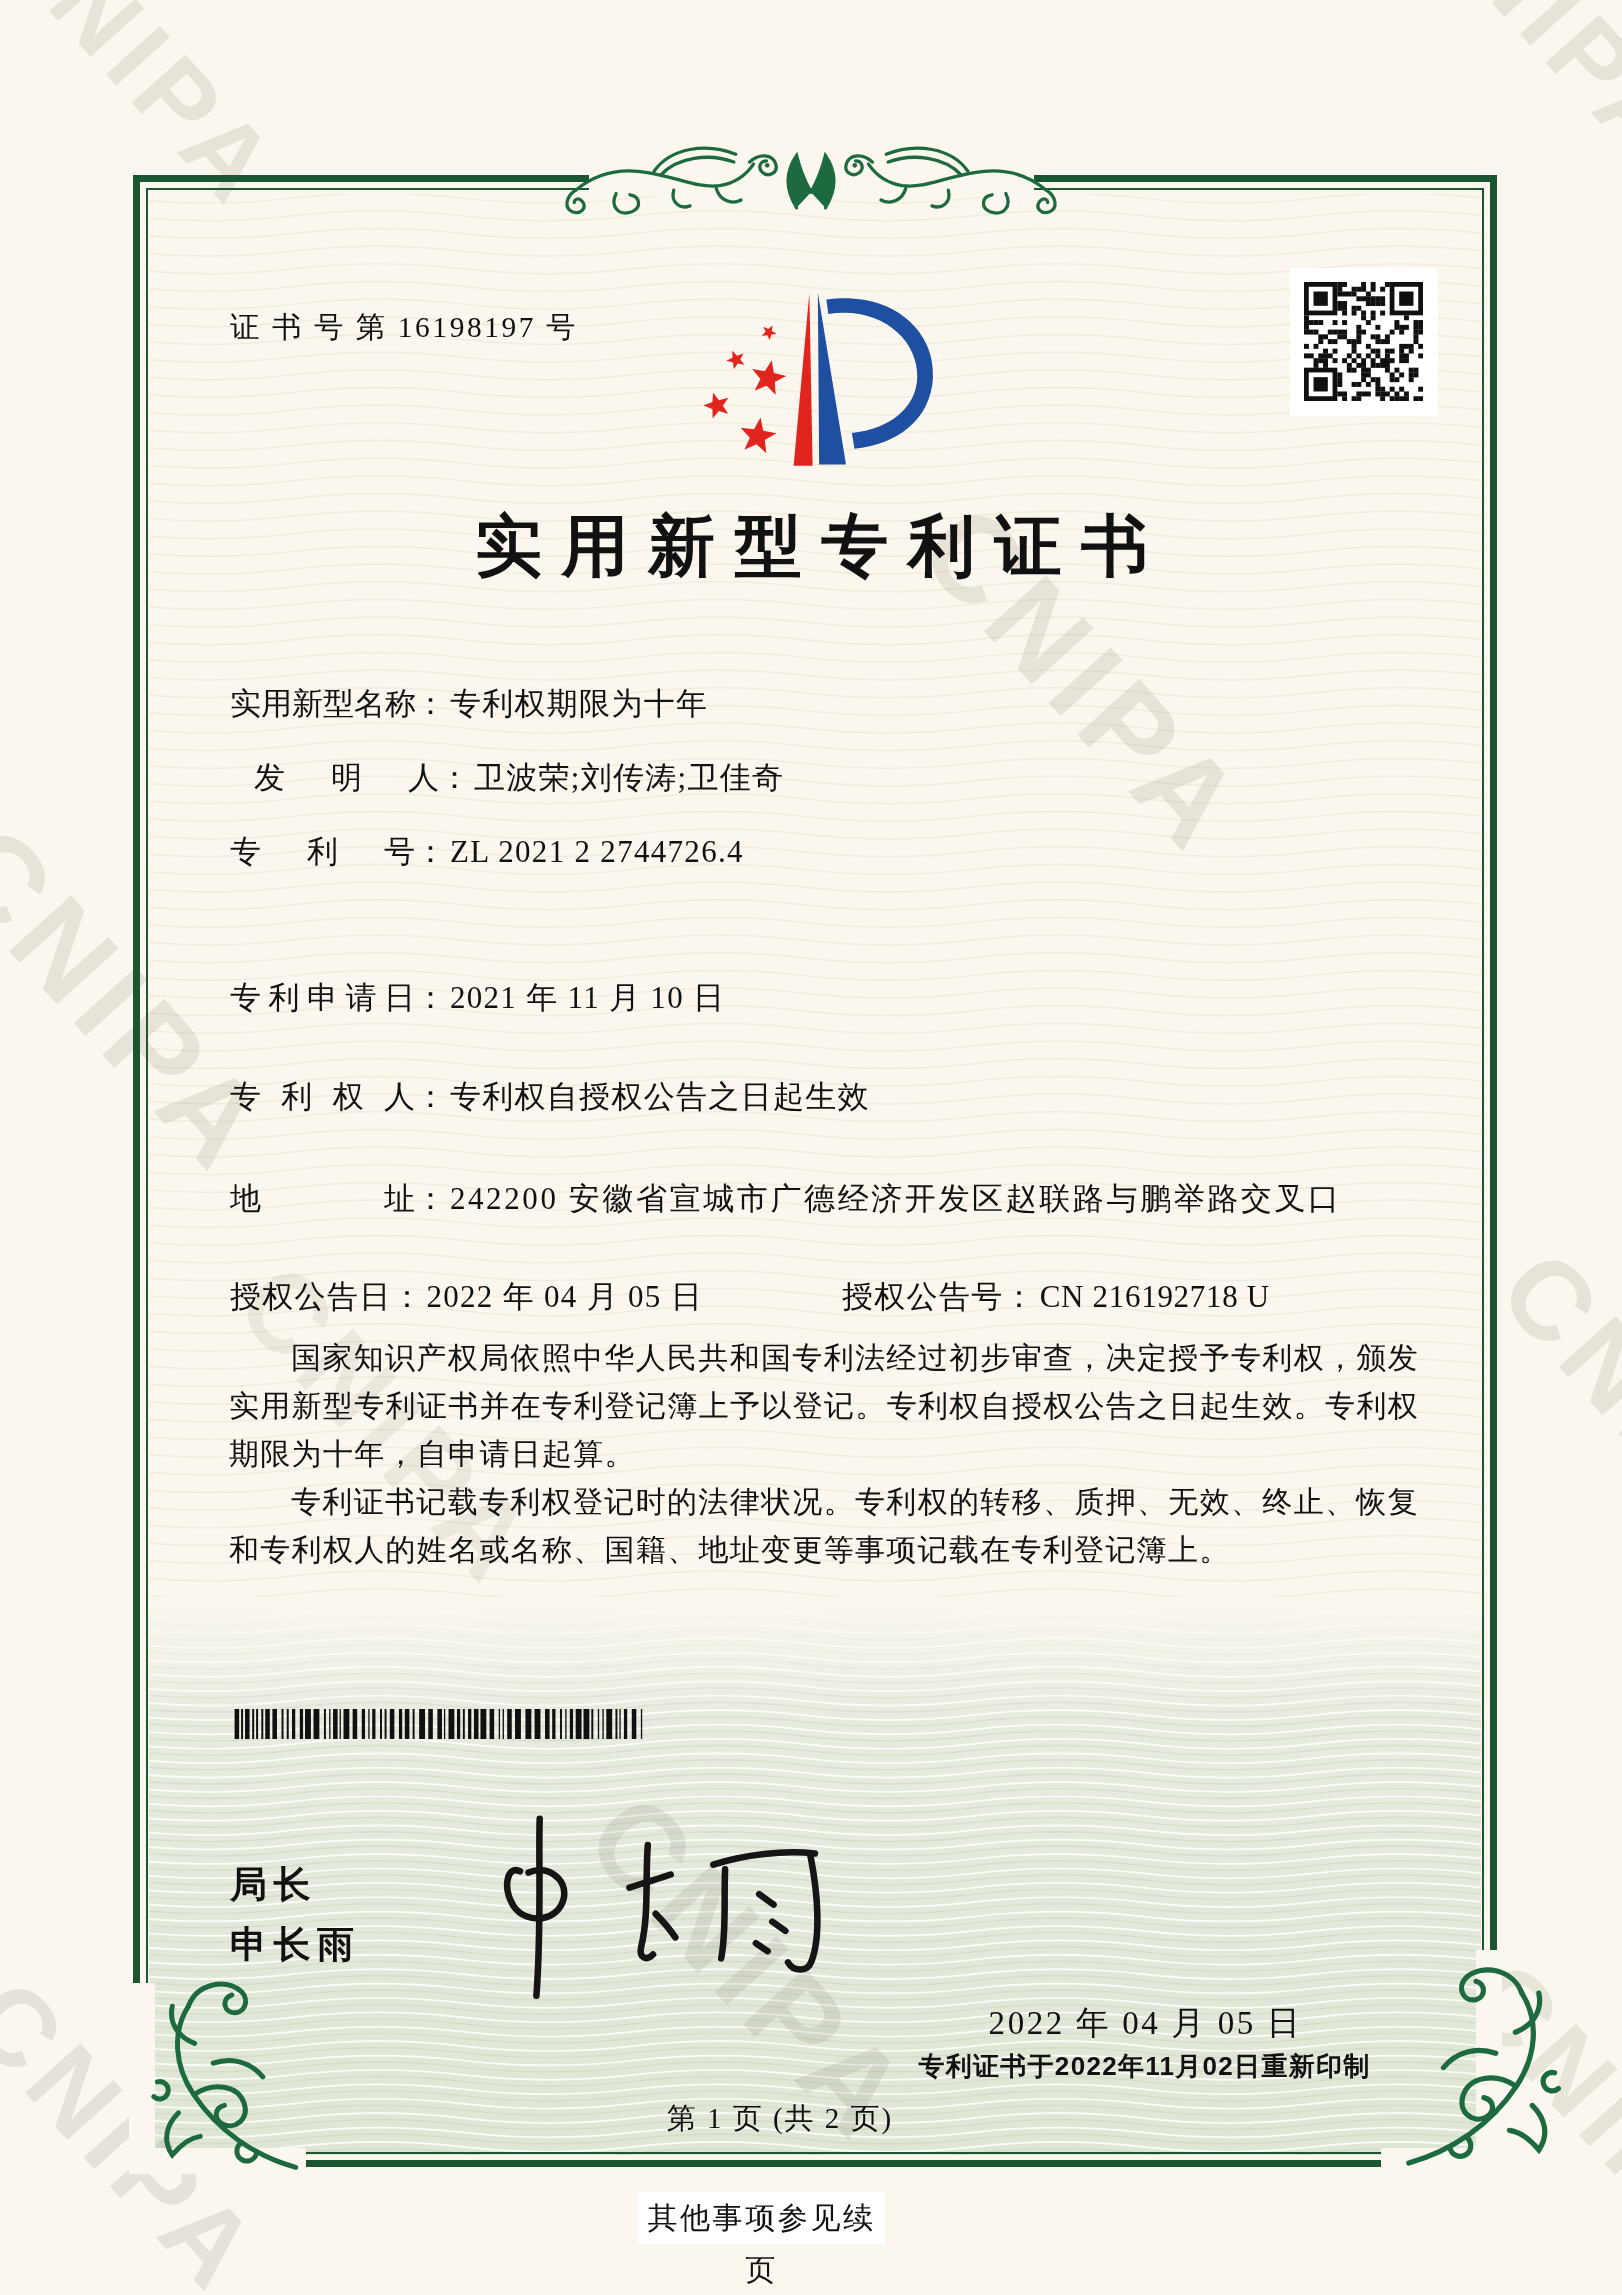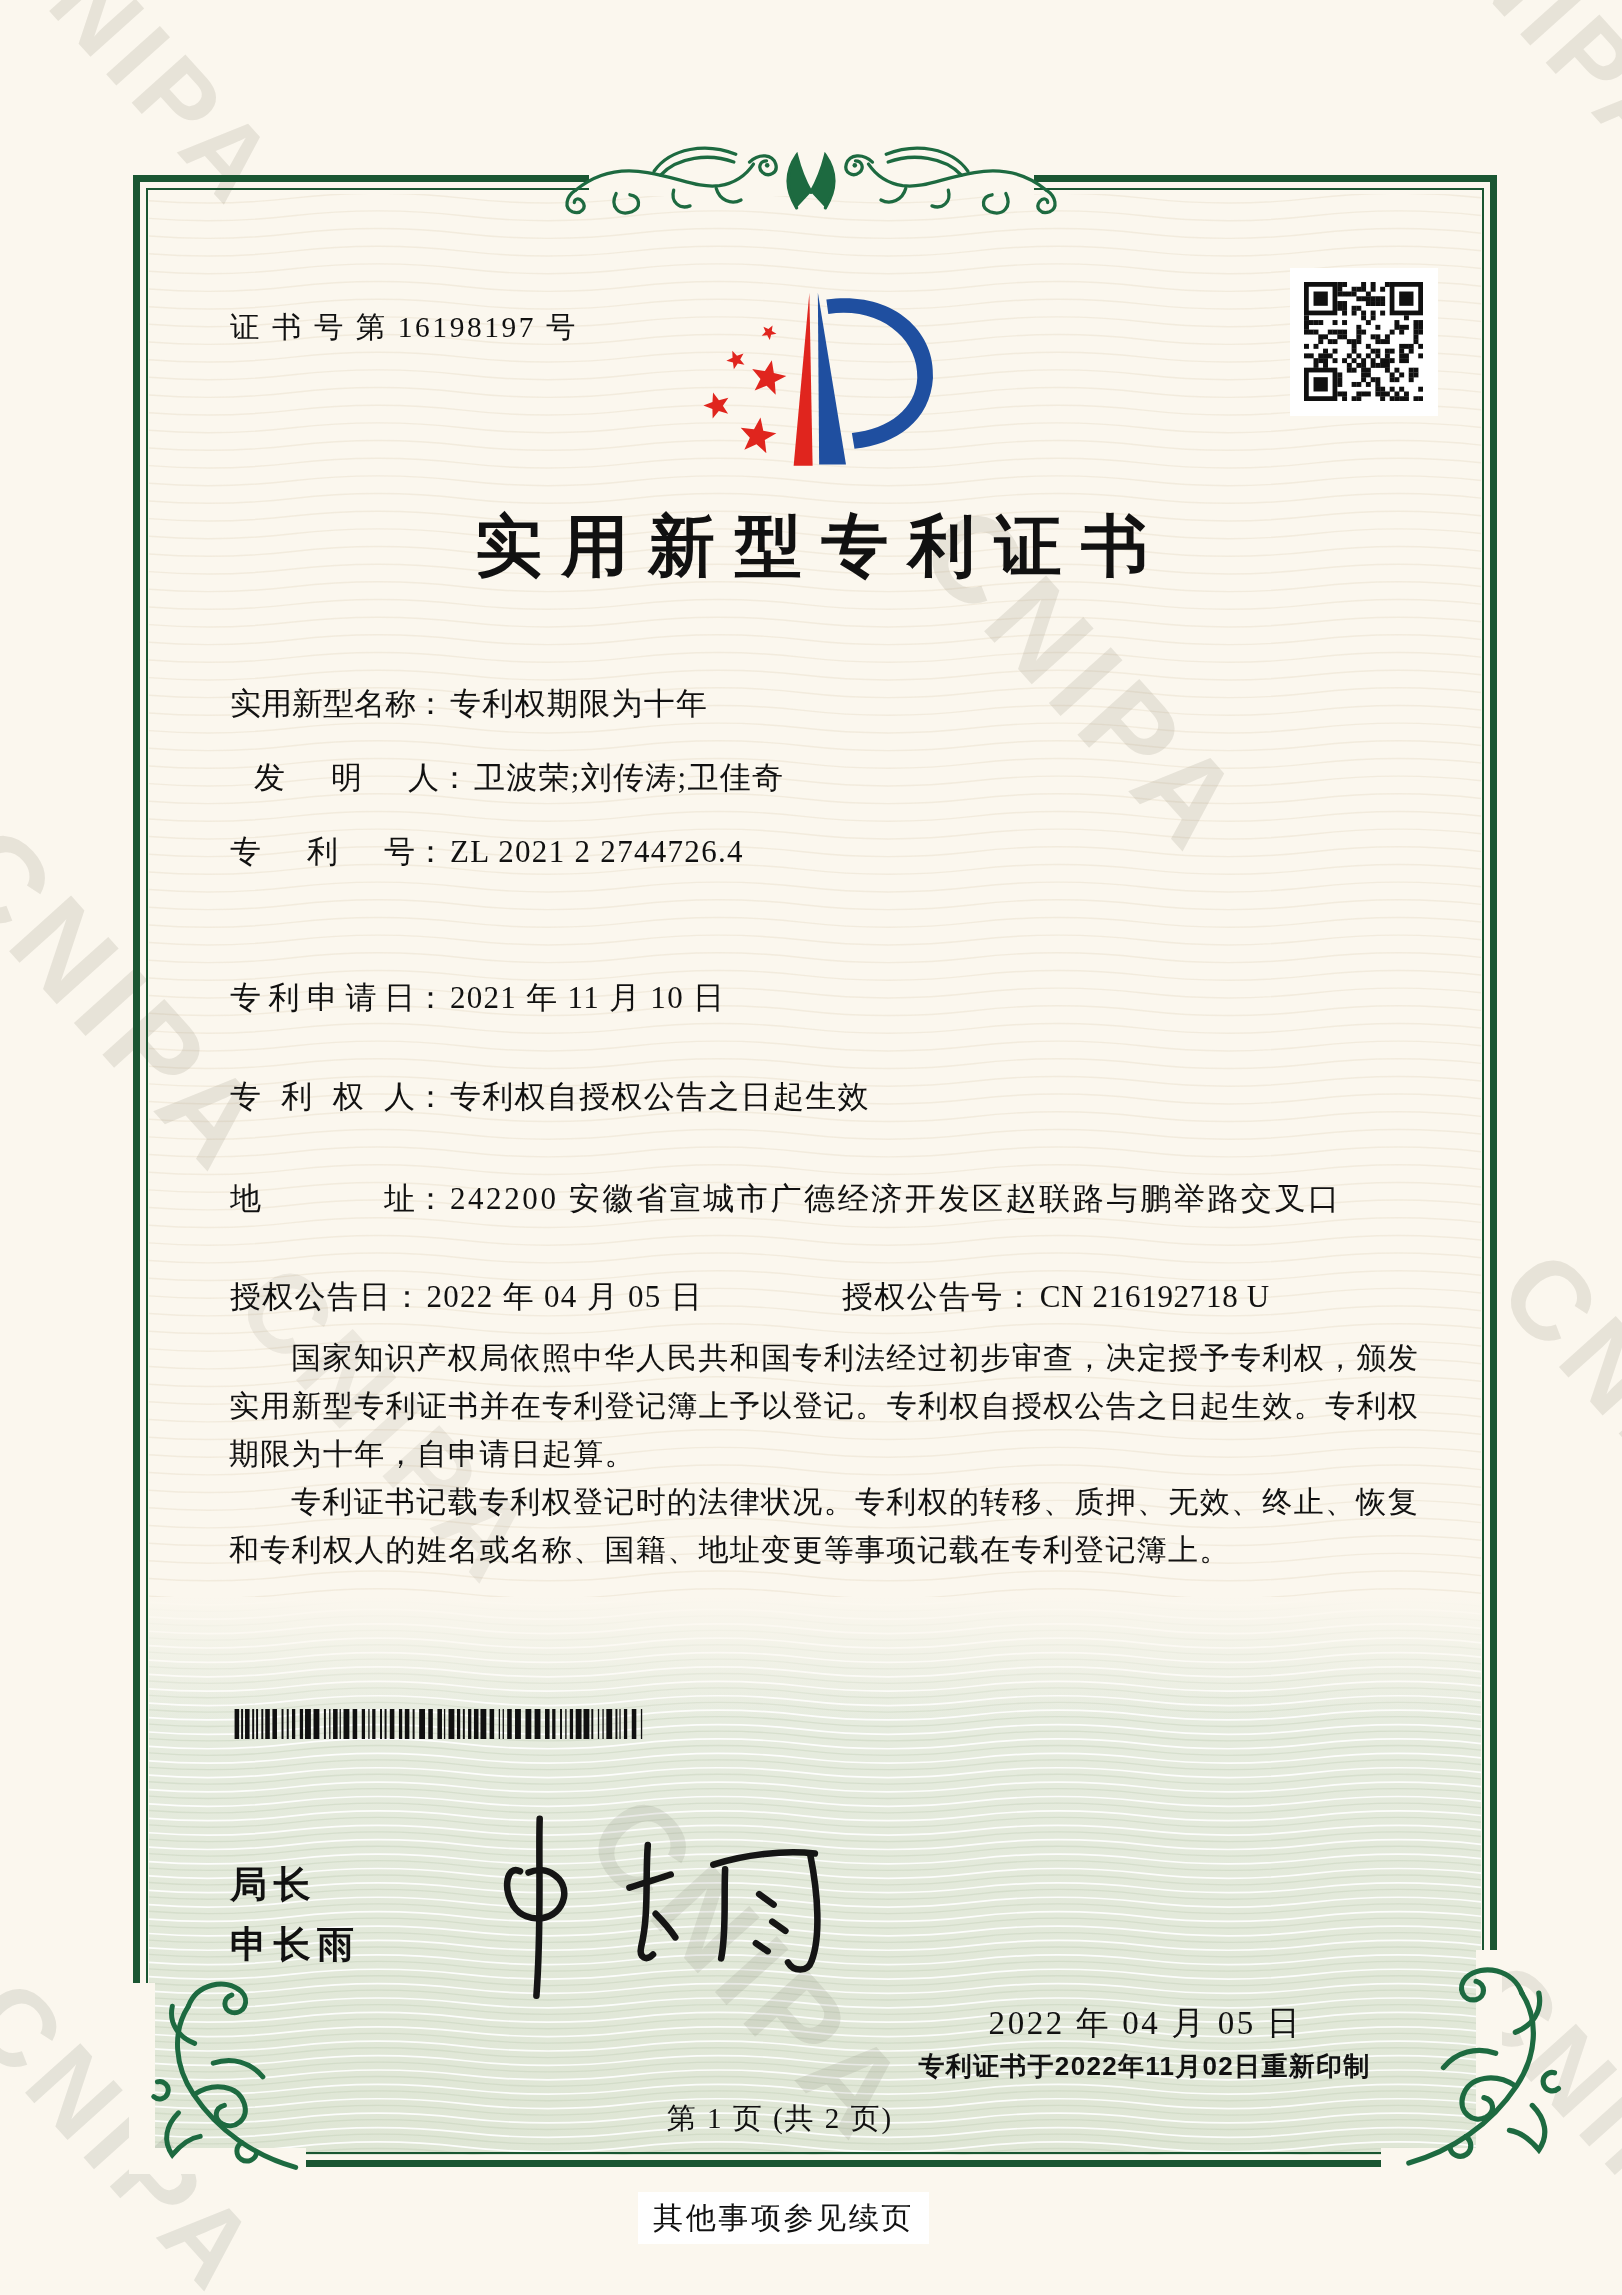--- a/index.html
+++ b/index.html
@@ -65,21 +65,21 @@
   .body-text p { text-indent:62px; margin:0; }
 
   .director-title { left:230px; top:1860px; font-size:37px; font-weight:bold; letter-spacing:6.5px;
                     font-family:"Liberation Sans","DejaVu Sans",sans-serif; }
   .director-name  { left:230px; top:1920px; font-size:37px; font-weight:bold; letter-spacing:6.5px;
                     font-family:Liberation Serif, serif; }
   .issue-date { left:949px; top:2001px; width:393px; text-align:center; font-size:33px; letter-spacing:2.6px; }
   .reprint { left:883px; top:2049px; width:523px; text-align:center; font-size:26px; font-weight:bold;
              letter-spacing:1.3px; font-family:"Liberation Sans","DejaVu Sans",sans-serif; }
   .pagenum { left:590px; top:2099px; width:380px; text-align:center; font-size:29px; letter-spacing:2px; }
-  .footer-note { left:638px; top:2192px; width:291px; height:52px; background:#ffffff;
+  .footer-note { left:638px; top:2192px; width:247px; height:52px; background:#ffffff;
                  text-align:center; font-size:30px; line-height:52px; letter-spacing:2.6px; }
 </style>
 </head>
 <body>
 
 <div class="page">
 
   <svg id="topwaves" width="1332" height="1407" viewBox="0 0 2036 2150">
       <path d="M-40 6 q 130 15 260 0 t 260 0 t 260 0 t 260 0 t 260 0 t 260 0 t 260 0 t 260 0 t 260 0" fill="none" stroke="#efe7d7" stroke-opacity="0.75" stroke-width="2.2"></path>
       <path d="M-40 33 q 130 15 260 0 t 260 0 t 260 0 t 260 0 t 260 0 t 260 0 t 260 0 t 260 0 t 260 0" fill="none" stroke="#efe7d7" stroke-opacity="0.75" stroke-width="2.2"></path>

